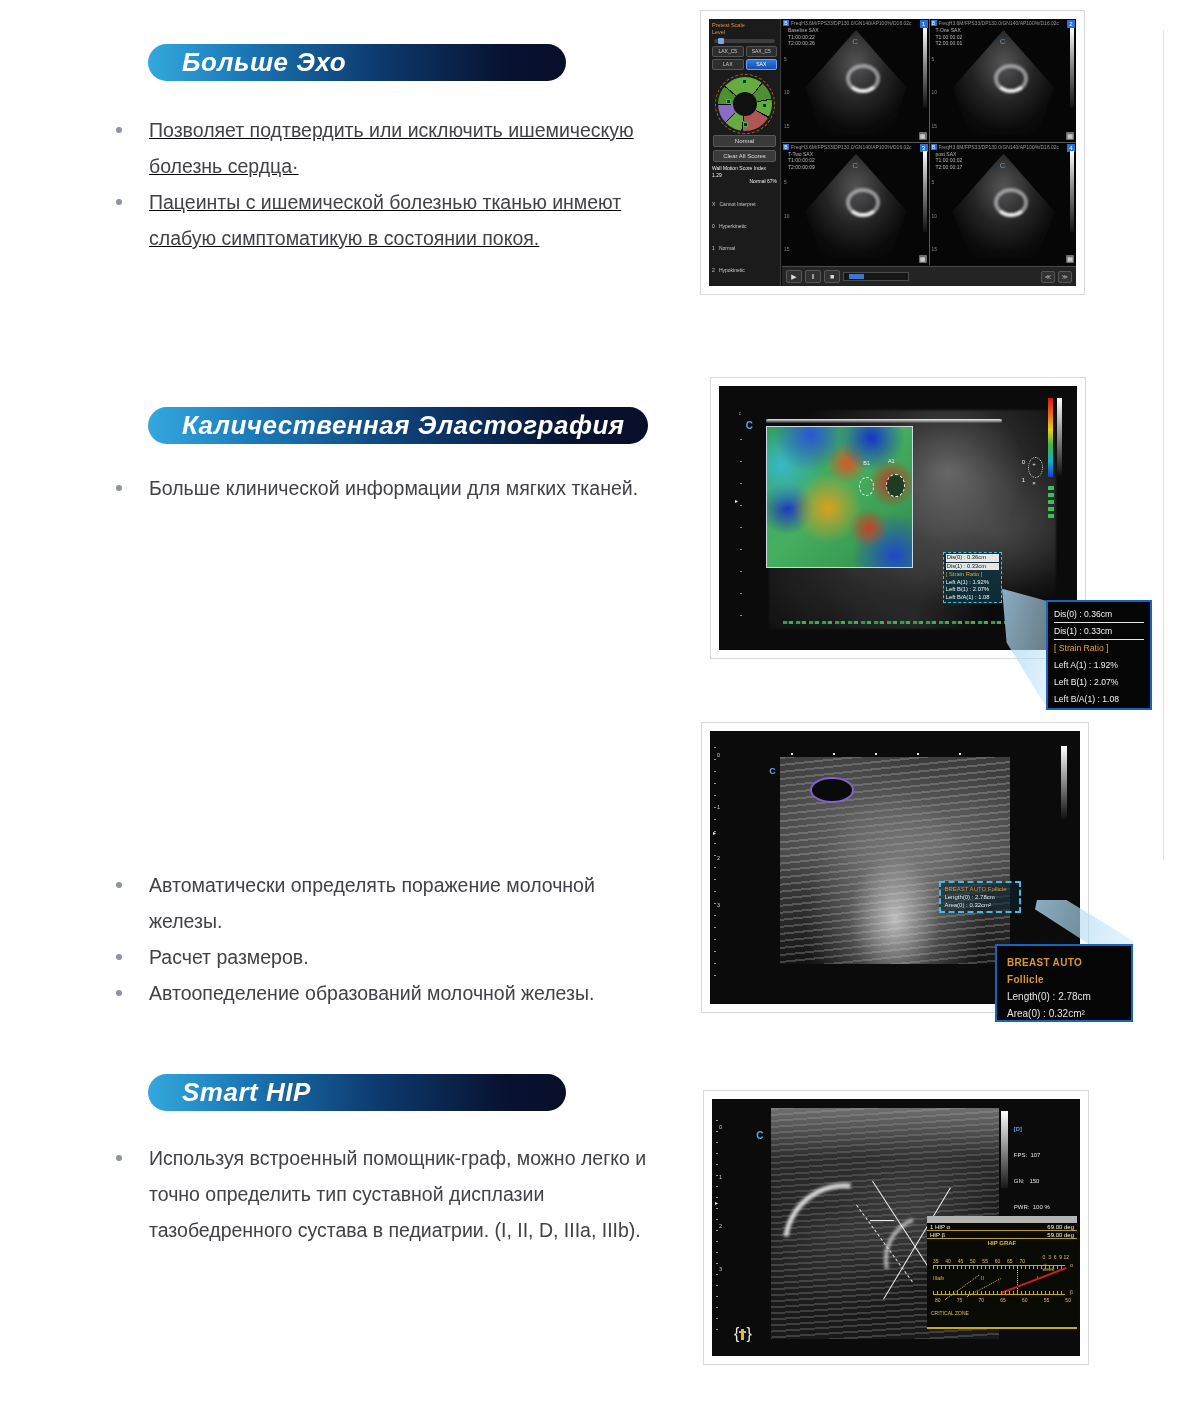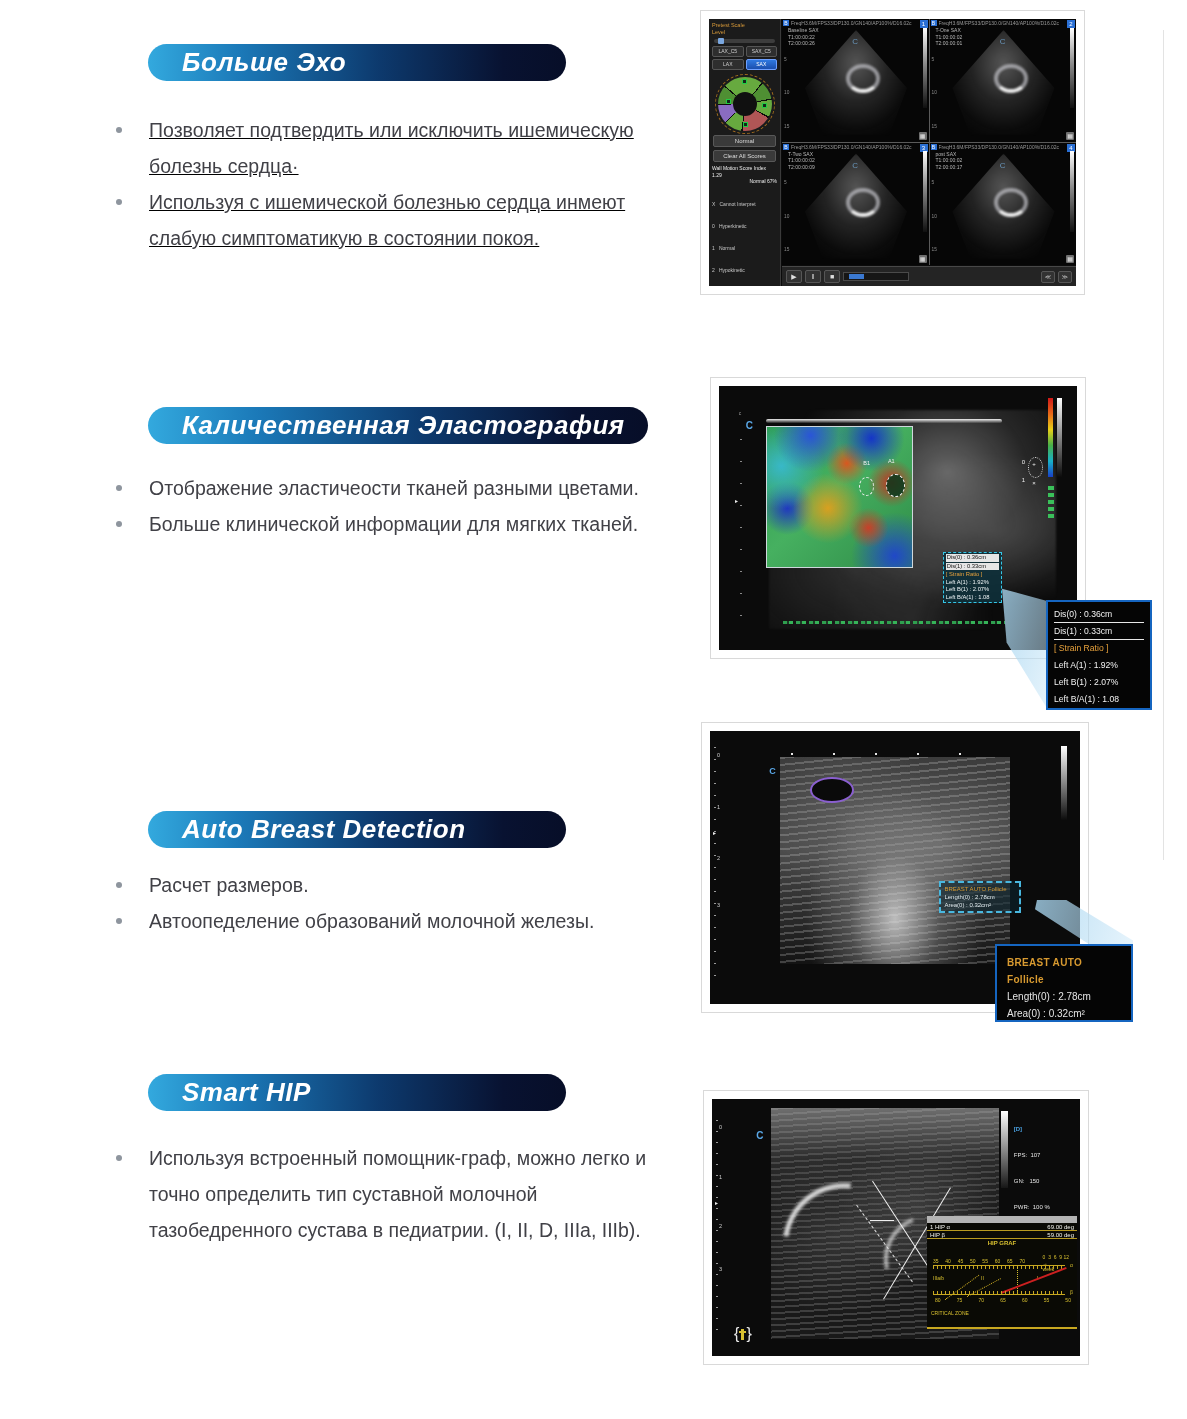--- a/index.html
+++ b/index.html
@@ -255,21 +255,21 @@
   <div class="pill pill1">
     <span>Больше  Эхо</span>
   </div>
   <ul class="blist list1">
     <li>
         <span class="dot"></span>
         <span class="btxt">Позволяет подтвердить или исключить ишемическую болезнь сердца·</span>
       </li>
     <li>
         <span class="dot"></span>
-        <span class="btxt">Используя с ишемической болезнью сердца инмеют слабую симптоматикую в состоянии покоя.</span>
+        <span class="btxt">Пацеинты с ишемической болезнью тканью инмеют слабую симптоматикую в состоянии покоя.</span>
       </li>
   </ul>
 
   <div class="card card1">
     <div class="screen">
 
       <div class="se-side">
         <div class="se-head">
           <div>Pretest Scale</div>
           <div>Level</div>
@@ -414,24 +414,20 @@
           <span class="tb-sm">≫</span>
         </span>
       </div>
     </div>
   </div>
 
   <div class="pill pill2">
     <span>Каличественная Эластография</span>
   </div>
   <ul class="blist list2">
-    <li>
-        <span class="dot"></span>
-        <span class="btxt">Отображение эластичеости тканей разными цветами.</span>
-      </li>
     <li>
         <span class="dot"></span>
         <span class="btxt">Больше клинической информации для мягких тканей.</span>
       </li>
   </ul>
 
   <div class="card card2">
     <div class="screen">
       <span class="el-rulertop">c</span>
       <span class="el-marker-c">C</span>
@@ -467,24 +463,25 @@
   <div class="beam beam2"></div>
   <div class="callout callout2">
     <div class="crow">Dis(0) : 0.36cm</div>
     <div class="crow">Dis(1) : 0.33cm</div>
     <div class="corow">[ Strain Ratio ]</div>
     <div class="cnrow">Left  A(1) : 1.92%</div>
     <div class="cnrow">Left  B(1) : 2.07%</div>
     <div class="cnrow">Left  B/A(1) : 1.08</div>
   </div>
 
-  <div class="pill pill3">
-    <span>Auto Breast Detection</span>
-  </div>
   <ul class="blist list3">
+    <li>
+        <span class="dot"></span>
+        <span class="btxt">Автоматически определять поражение молочной железы.</span>
+      </li>
     <li>
         <span class="dot"></span>
         <span class="btxt">Расчет размеров.</span>
       </li>
     <li>
         <span class="dot"></span>
         <span class="btxt">Автоопеделение образований молочной железы.</span>
       </li>
   </ul>
 
@@ -516,21 +513,21 @@
     <div class="cline">Length(0) : 2.78cm</div>
     <div class="cline">Area(0) : 0.32cm²</div>
   </div>
 
   <div class="pill pill4">
     <span>Smart HIP</span>
   </div>
   <ul class="blist list4">
     <li>
         <span class="dot"></span>
-        <span class="btxt">Используя встроенный помощник-граф, можно легко и точно определить тип суставной молочной тазобедренного сустава в педиатрии. (I, II, D, IIIa, IIIb).</span>
+        <span class="btxt">Используя встроенный помощник-граф, можно легко и точно определить тип суставной дисплазии тазобедренного сустава в педиатрии. (I, II, D, IIIa, IIIb).</span>
       </li>
   </ul>
 
   <div class="card card4">
     <div class="screen">
       <div class="hip-ruler">
         <div class="ticks"></div>
         <span class="num" style="top:2%">0</span>
         <span class="num" style="top:25%">1</span>
         <span class="num" style="top:48%">2</span>

